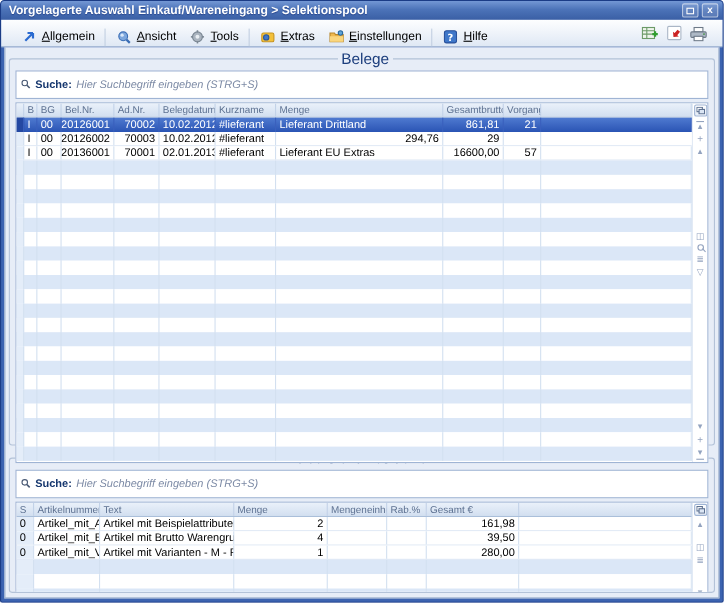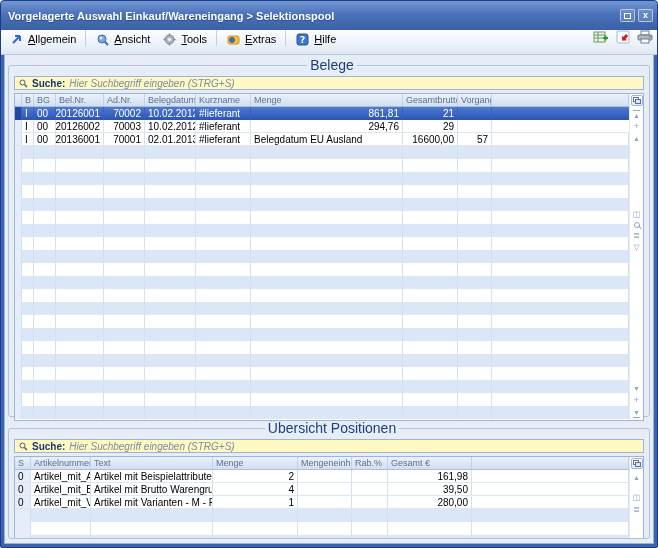--- a/index.html
+++ b/index.html
@@ -6,39 +6,39 @@
   html,body { width:658px; height:548px; background:#fff; font-family:"Liberation Sans", sans-serif; }
   .window {
     position:relative; width:658px; height:548px;
     border:1px solid #1b3c86; border-radius:4px 4px 2px 2px;
     background:#3c63b0; overflow:hidden;
     display:flex; flex-direction:column;
     padding:0 3px 3px 3px;
   }
   
   .titlebar {
-    height:29px; margin:0 -3px; flex:0 0 auto;
+    height:17px; margin:0 -3px; flex:0 0 auto;
     background:linear-gradient(180deg,#7397d4 0%,#4c73b8 45%,#3a5fa5 100%);
     display:flex; align-items:center; padding:0 4px 0 7px;
     border-radius:3px 3px 0 0;
   }
   .title-text { color:#fff; font-size:11px; font-weight:bold; text-shadow:0 1px 1px #28468c; white-space:nowrap; flex:1; }
   .win-btn {
     width:15px; height:13px; margin-left:3px; border:1px solid rgba(255,255,255,.55);
     border-radius:2px; background:rgba(255,255,255,.14);
     display:flex; align-items:center; justify-content:center; cursor:default;
   }
   .restore-glyph { width:7px; height:6px; border:1px solid #fff; background:transparent; }
   .close-glyph { color:#fff; font-size:9px; font-weight:bold; line-height:1; }
   
   .menubar {
     height:25px; margin:0 -3px; flex:0 0 auto;
     background:linear-gradient(180deg,#fdfeff 0%,#edf2f9 55%,#dfe8f4 100%);
     border-bottom:1px solid #b9c8dd;
-    display:flex; align-items:flex-start; padding:0 2px;
+    display:flex; align-items:flex-end; padding:0 12px;
   }
   .menu-item { display:flex; align-items:center; gap:4px; padding:2px 6px; border-radius:2px; cursor:default; }
   .menu-label { display:inline-block; font-size:11px; color:#000; white-space:nowrap; }
   .menu-label::first-letter { text-decoration:underline; }
   .menu-sep { width:1px; height:16px; background:#c2cfe2; margin:0 3px; }
   .mi { width:15px; height:14px; display:flex; align-items:center; justify-content:center; }
   .spacer { flex:1; }
   .qbtn { width:20px; height:18px; display:flex; align-items:center; justify-content:center; border-radius:2px; margin-left:2px; }
   
   .tabstrip {
@@ -60,22 +60,22 @@
     border:1px solid #9eb1cd; border-top:none;
   }
   fieldset {
     border:1px solid #b3c2d8; border-radius:3px; padding:2px 4px 3px 4px; background:transparent;
   }
   fieldset legend { font-size:14px; color:#1c3e7d; padding:0 3px; margin-left:3px;text-align:center; }
   .fs-belege { height:360px; flex:0 0 auto; }
   .fs-pos { flex:1; margin-top:3px; overflow:hidden; }
   
   .searchbar {
-    height:14px; margin:1px 1px 3px 1px; background:#fef9c3; border:1px solid #9fb4d4;
-    display:flex; align-items:center; gap:4px; padding:0 4px; cursor:text;
+    height:14px; margin:1px 1px 3px 1px; background:#ffffff; border:1px solid #9fb4d4;
+    display:flex; align-items:center; gap:4px; padding:12px 4px; cursor:text;
   }
   .search-label { font-size:10px; font-weight:bold; color:#17386f; }
   .search-ph { font-size:10px; font-style:italic; color:#7c8aa5; }
   
   .tablebox {
     position:relative; background:#fff; border:1px solid #9fb4d4; overflow:hidden; margin:0 1px;
   }
   .tb-top { height:328px; }
   .tb-bot { height:92px; }
   .gridarea { position:absolute; left:0; top:0; right:14px; bottom:0; overflow:hidden; }
@@ -172,20 +172,30 @@
     <div class="menu-sep"></div>
     <div class="menu-item">
       <span class="mi">
           <svg width="13" height="13">
             <rect x="1" y="3" width="11" height="8" rx="1.5" fill="#f3c13a" stroke="#c89420"></rect>
             <circle cx="5" cy="7" r="2.4" fill="#3f77c9" stroke="#2a5599"></circle>
           </svg>
         </span>
       <span class="menu-label">Extras</span>
     </div>
+    <div class="menu-item">
+      <span class="mi">
+          <svg width="14" height="13">
+            <path d="M1 3 L5 3 L6 4.5 L13 4.5 L13 11 L1 11 Z" fill="#f0b94f" stroke="#b9882a"></path>
+            <path d="M1 6 L13 6 L13 11 L1 11 Z" fill="#fad67e"></path>
+            <circle cx="10.5" cy="3" r="2" fill="#5fa5d8" stroke="#2a6aa0"></circle>
+          </svg>
+        </span>
+      <span class="menu-label">Einstellungen</span>
+    </div>
     <div class="menu-sep"></div>
     <div class="menu-item">
       <span class="mi">
           <svg width="13" height="13">
             <rect x="1" y="1" width="11" height="11" rx="2" fill="#3f77c9" stroke="#28509a"></rect>
             <text x="6.5" y="10" font-size="9" font-family="DejaVu Sans" font-weight="bold" fill="#fff" text-anchor="middle">?</text>
           </svg>
         </span>
       <span class="menu-label">Hilfe</span>
     </div>
@@ -248,20 +258,21 @@
           </div>
 
           <div class="row datarow selected">
             <div class="cell"></div>
             <div class="cell">I</div>
             <div class="cell">00</div>
             <div class="cell r">20126001</div>
             <div class="cell r">70002</div>
             <div class="cell">10.02.2012 /Fr</div>
             <div class="cell">#lieferant</div>
+            <div class="cell">Lieferant Drittland</div>
             <div class="cell r">861,81</div>
             <div class="cell r">21</div>
             <div class="cell"></div>
           </div>
           <div class="row datarow">
             <div class="cell"></div>
             <div class="cell">I</div>
             <div class="cell">00</div>
             <div class="cell r">20126002</div>
             <div class="cell r">70003</div>
@@ -272,21 +283,21 @@
             <div class="cell"></div>
           </div>
           <div class="row datarow">
             <div class="cell"></div>
             <div class="cell">I</div>
             <div class="cell">00</div>
             <div class="cell r">20136001</div>
             <div class="cell r">70001</div>
             <div class="cell">02.01.2013 /Mi</div>
             <div class="cell">#lieferant</div>
-            <div class="cell">Belegdatum EU Ausland</div>
+            <div class="cell">Lieferant EU Extras</div>
             <div class="cell r">16600,00</div>
             <div class="cell r">57</div>
             <div class="cell"></div>
           </div>
 
           <div class="emptyrows cols-top">
               <div class="row empty">
                 <div class="cell"></div>
                 <div class="cell"></div>
                 <div class="cell"></div>

